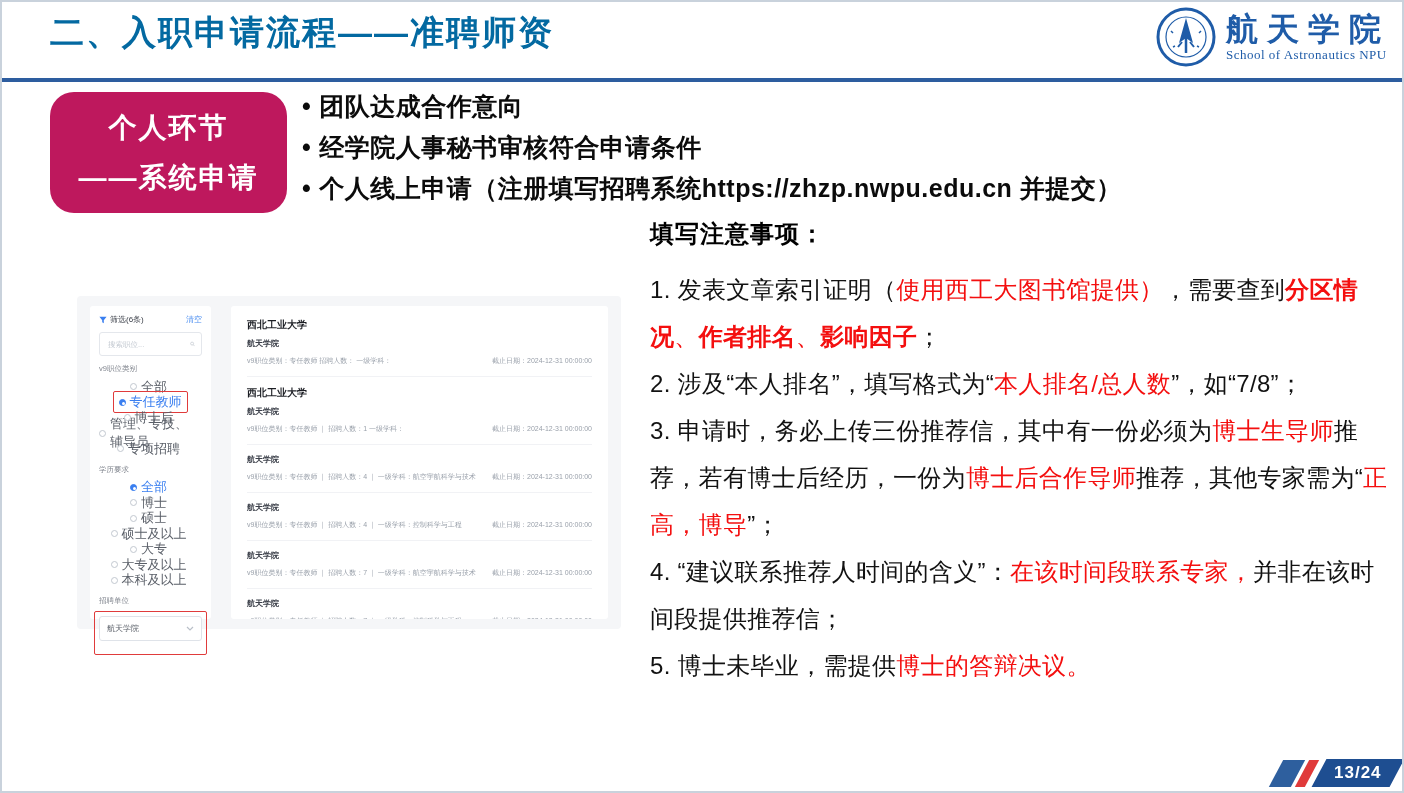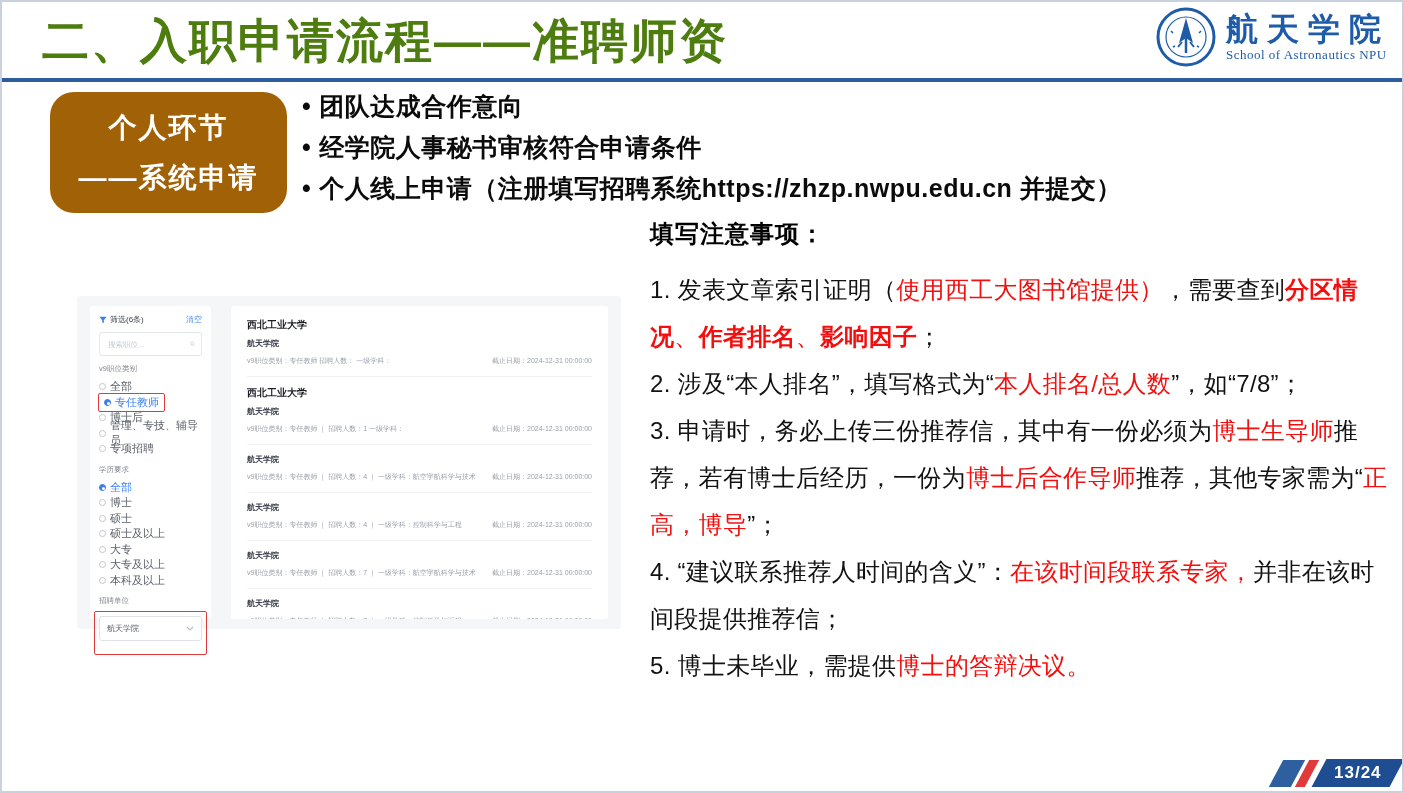--- a/index.html
+++ b/index.html
@@ -1,42 +1,42 @@
 <!DOCTYPE html>
 <html><head>
 <meta charset="utf-8">
 <style>
   html,body{margin:0;padding:0;background:#e8ecf0;}
   .slide{position:relative;width:1404px;height:793px;background:#fff;border:2px solid #c9d2dc;
     box-sizing:border-box;overflow:hidden;font-family:"Liberation Sans","DejaVu Sans",sans-serif;}
   
-  .title{position:absolute;left:40px;top:8px;font-size:47px;font-weight:900;color:#4d7c0f;letter-spacing:2px;}
+  .title{position:absolute;left:48px;top:8px;font-size:34px;font-weight:900;color:#0369a1;letter-spacing:2px;}
   .title-rule{position:absolute;left:0;right:0;top:76px;height:4px;background:#2d5d9f;}
   .logo{position:absolute;right:12px;top:5px;display:flex;align-items:center;gap:10px;}
   .logo-cn{font-family:"Liberation Serif","DejaVu Serif",serif;font-size:32px;font-weight:bold;color:#1f5ca8;letter-spacing:9px;line-height:34px;}
   .logo-en{font-family:"Liberation Serif","DejaVu Serif",serif;font-size:13px;color:#1f5ca8;letter-spacing:.5px;margin-top:1px;}
   
-  .process-box{position:absolute;left:48px;top:90px;width:237px;height:121px;background:#a16207;border-radius:24px;
+  .process-box{position:absolute;left:48px;top:90px;width:237px;height:121px;background:#be185d;border-radius:24px;
     color:#fff;font-weight:bold;font-size:28px;display:flex;flex-direction:column;justify-content:center;align-items:center;gap:12px;letter-spacing:2px;}
   .bullets{position:absolute;left:300px;top:84px;width:1080px;}
   .bullet{display:flex;gap:8px;font-size:25px;font-weight:bold;color:#0b0b0b;line-height:41px;letter-spacing:.5px;}
   .bullet .dot{font-size:25px;}
   
   .shot{position:absolute;left:75px;top:294px;width:544px;height:333px;background:#f5f6f8;border-radius:4px;
     display:flex;gap:20px;padding:10px 13px;box-sizing:border-box;}
   .filter-panel{width:121px;flex-shrink:0;background:#fff;border-radius:3px;padding:8px 9px;box-sizing:border-box;}
   .f-head{display:flex;justify-content:space-between;align-items:center;margin-bottom:7px;}
   .f-title{font-size:8px;color:#3c404a;display:flex;align-items:center;gap:3px;}
   .f-clear{font-size:8px;color:#4a8df0;cursor:pointer;}
   .f-search{height:22px;border:1px solid #e4e7ec;border-radius:3px;display:flex;align-items:center;
     padding:0 6px;margin-bottom:8px;}
   .f-search input{border:0;outline:0;width:80px;font-size:7.5px;color:#555;background:transparent;}
   .f-search input::placeholder{color:#c2c8d0;}
   .f-label{font-size:7.5px;color:#80858e;margin:8px 0 5px;}
-  .opt{height:15.5px;display:flex;align-items:center;font-size:11px;color:#5a5f68;cursor:pointer;}
+  .opt{height:15.5px;display:flex;align-items:center;font-size:13px;color:#5a5f68;cursor:pointer;justify-content:center;}
   .opt-inner{display:inline-flex;align-items:center;gap:4px;padding:1px 4px 1px 0;}
   .opt-inner.red-box{border:1.5px solid #e03b3b;border-radius:2px;padding:1px 5px;margin-left:-1px;}
   .radio{width:7px;height:7px;border:1px solid #c2c8d0;border-radius:50%;box-sizing:border-box;flex-shrink:0;position:relative;background:#fff;}
   .radio.sel{background:#3a7ff0;border-color:#3a7ff0;}
   .radio.sel::after{content:'';position:absolute;left:2px;top:2px;width:3px;height:3px;border-radius:50%;background:#fff;}
   .opt-text.sel{color:#3a7ff0;}
   .unit-hl{border:1.5px solid #e03b3b;border-radius:2px;margin:5px -5px 0;padding:4px 4px 13px;}
   .f-select{height:23px;border:1px solid #dfe3e9;border-radius:3px;display:flex;align-items:center;justify-content:space-between;
     padding:0 7px;font-size:8px;color:#5a5f68;cursor:pointer;background:#fff;}
   .job-list{flex:1;background:#fff;border-radius:3px;padding:3px 16px 0;box-sizing:border-box;overflow:hidden;}

